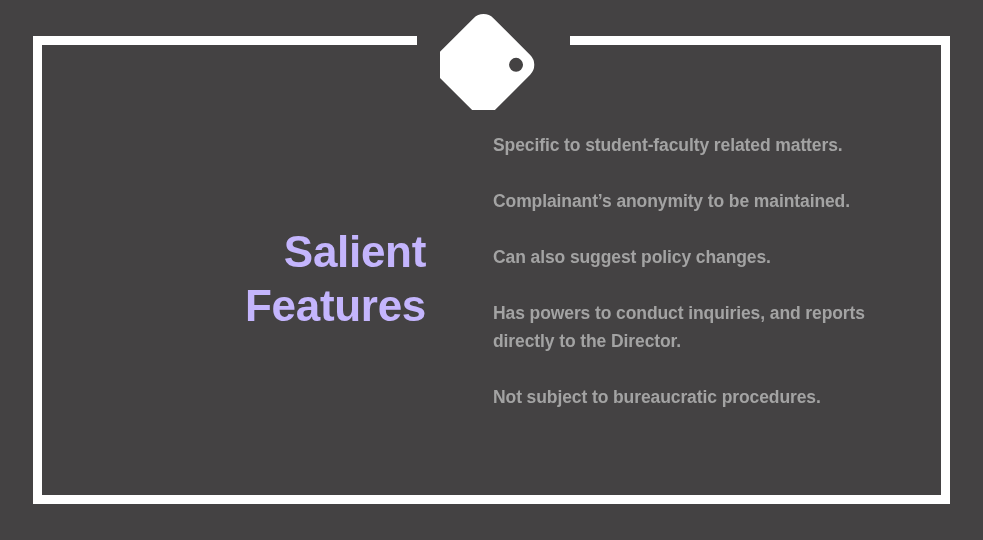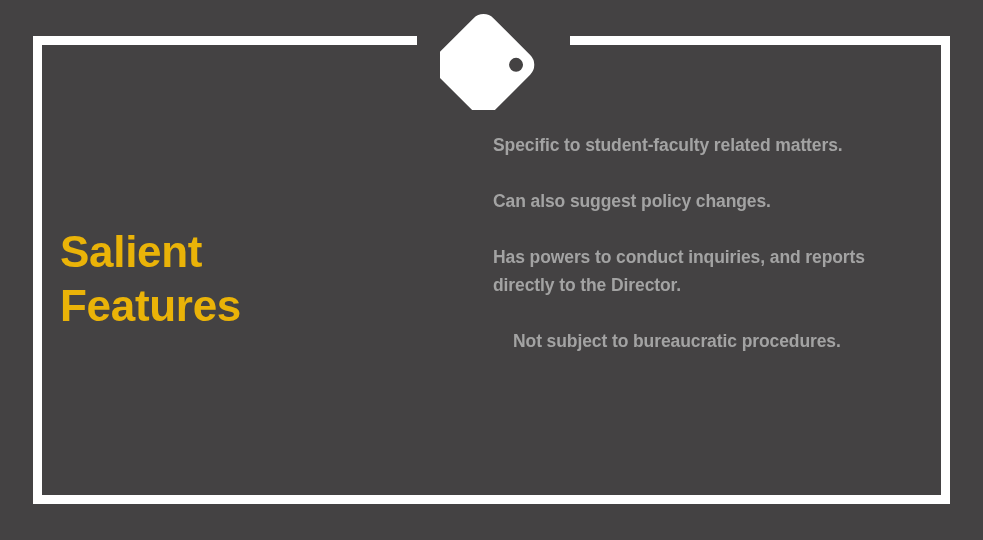--- a/index.html
+++ b/index.html
@@ -68,25 +68,25 @@
     position: absolute;
     left: 440px;
     top: 14px;
     width: 104px;
     height: 96px;
   }
 
   
   .heading {
     position: absolute;
-    left: 60px;
+    left: 66px;
     top: 225px;
     width: 360px;
-    text-align: left;
-    color: #eab308;
+    text-align: right;
+    color: #c4b5fd;
     font-size: 44px;
     font-weight: bold;
     line-height: 54px;
     letter-spacing: -0.3px;
   }
   .heading-line {
     display: block;
     white-space: nowrap;
   }
 
@@ -100,21 +100,20 @@
   .feature-item {
     color: #a3a3a3;
     font-size: 17.5px;
     font-weight: bold;
     line-height: 28px;
     letter-spacing: -0.1px;
     margin: 0 0 28px 0;
   }
   .feature-item:last-child {
     margin-bottom: 0;
-    margin-left: 20px;
   }
 </style>
 </head>
 <body>
 
 <div class="slide">
 
   <div class="frame-top-left"></div>
   <div class="frame-top-right"></div>
   <div class="frame-left"></div>
@@ -130,18 +129,19 @@
     </svg>
   </div>
 
   <div class="heading">
     <span class="heading-line">Salient</span>
     <span class="heading-line">Features</span>
   </div>
 
   <div class="features">
     <p class="feature-item">Specific to student-faculty related matters.</p>
+    <p class="feature-item">Complainant’s anonymity to be maintained.</p>
     <p class="feature-item">Can also suggest policy changes.</p>
     <p class="feature-item">Has powers to conduct inquiries, and reports directly to the Director.</p>
     <p class="feature-item">Not subject to bureaucratic procedures.</p>
   </div>
 
 </div>
 
 </body></html>

